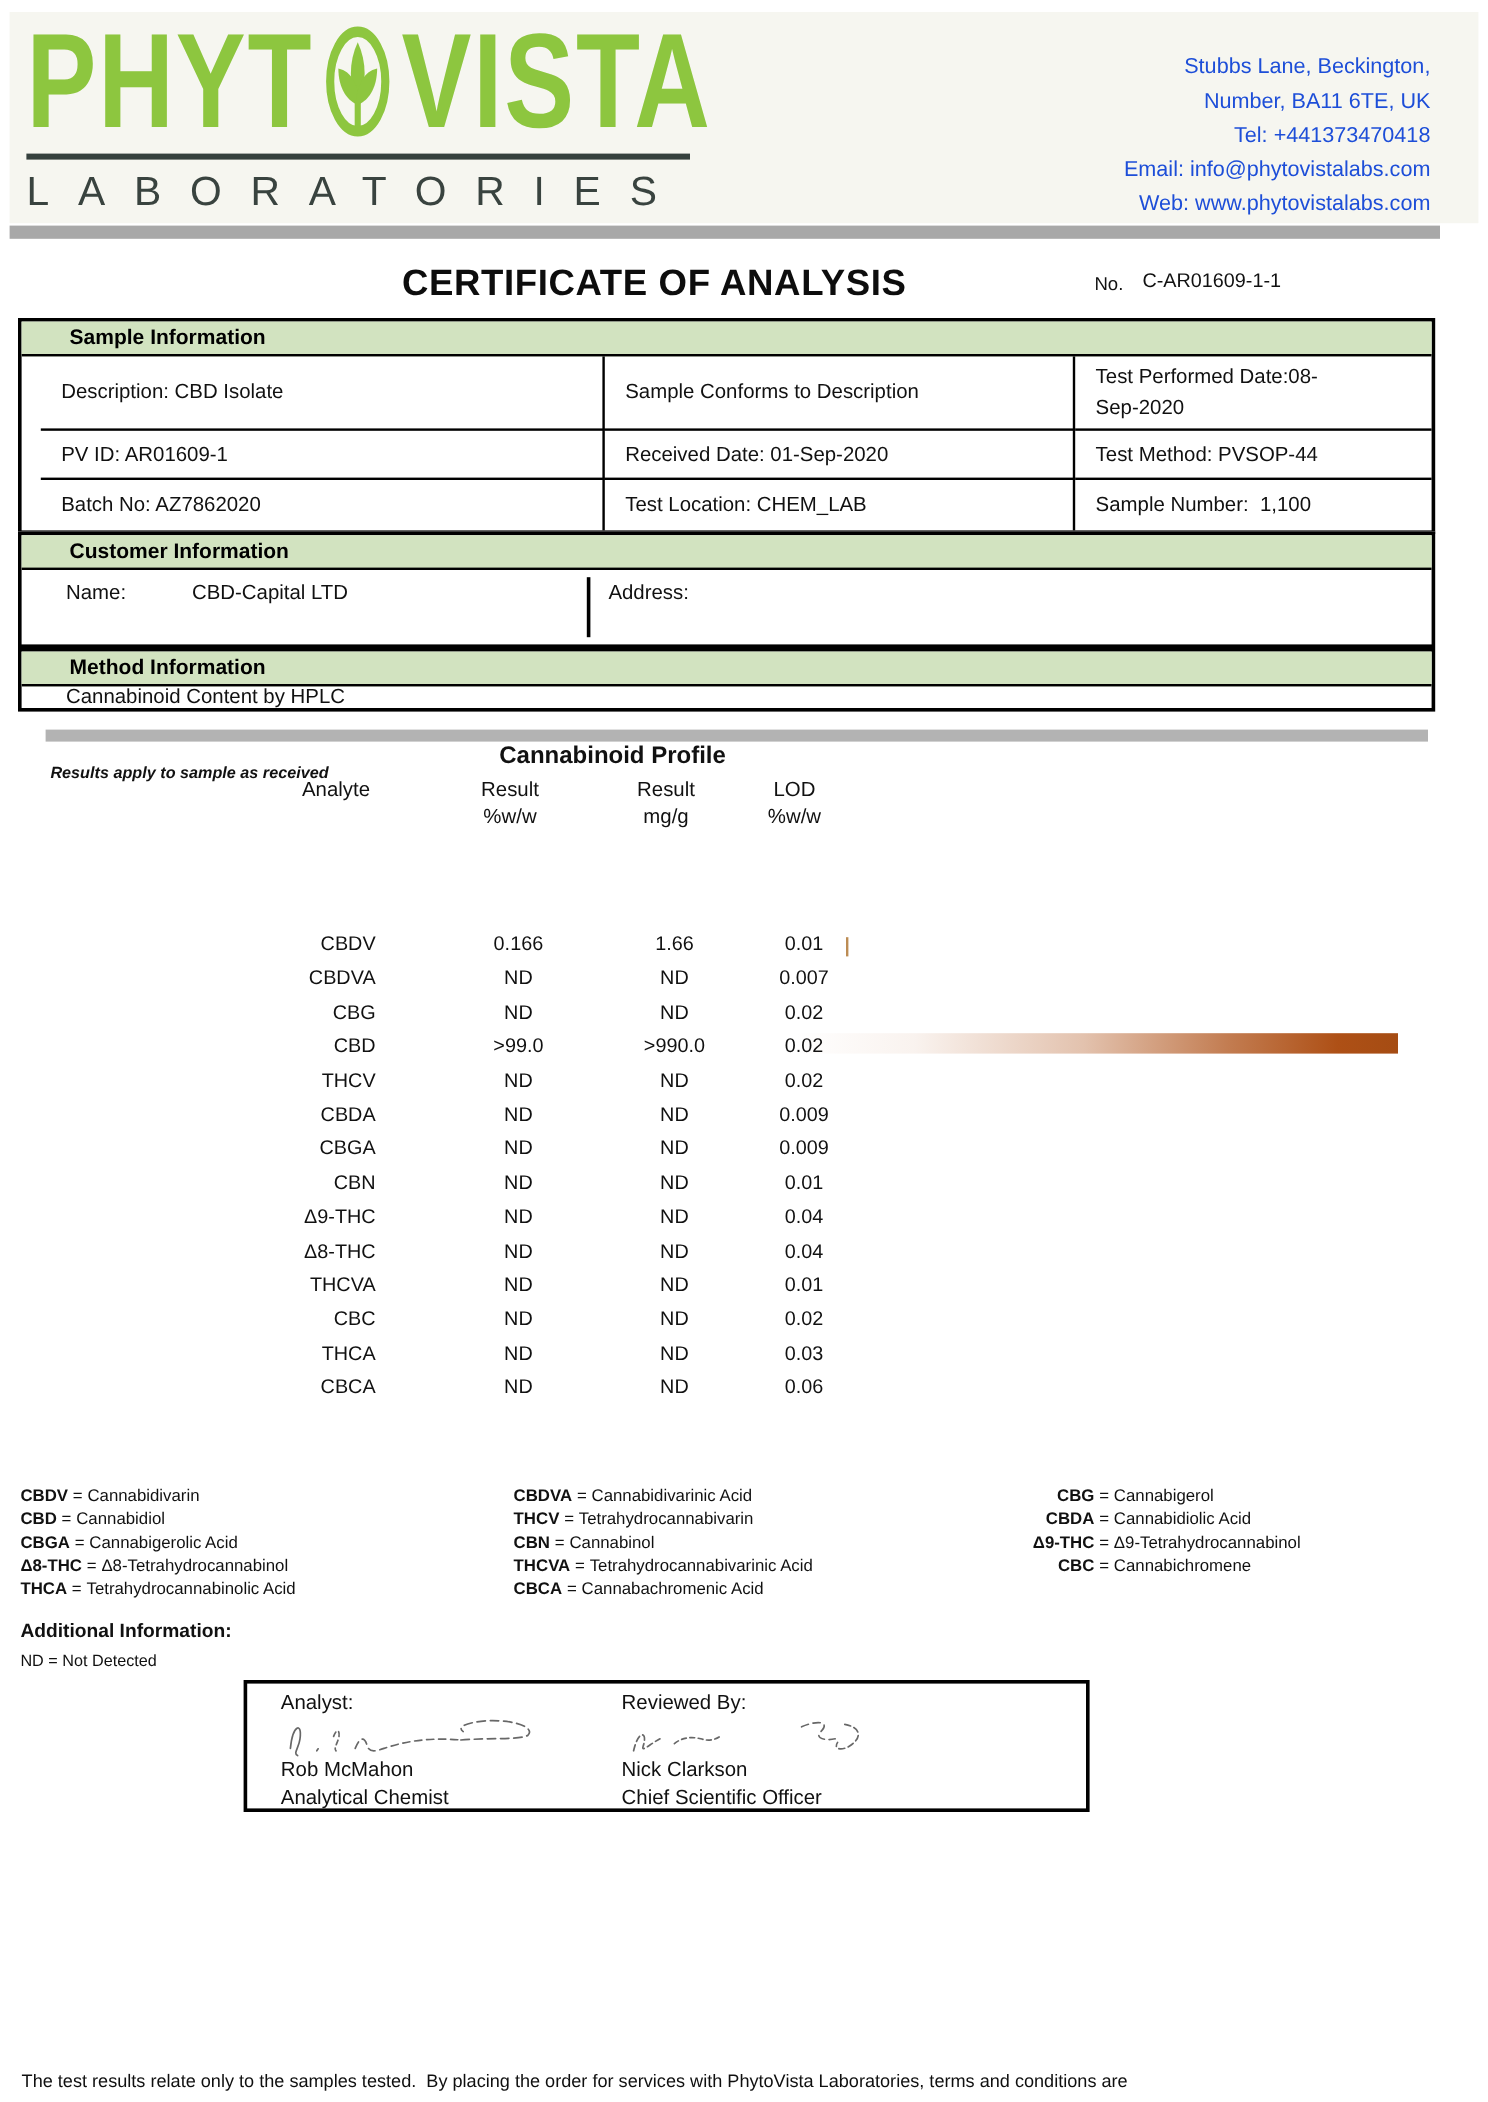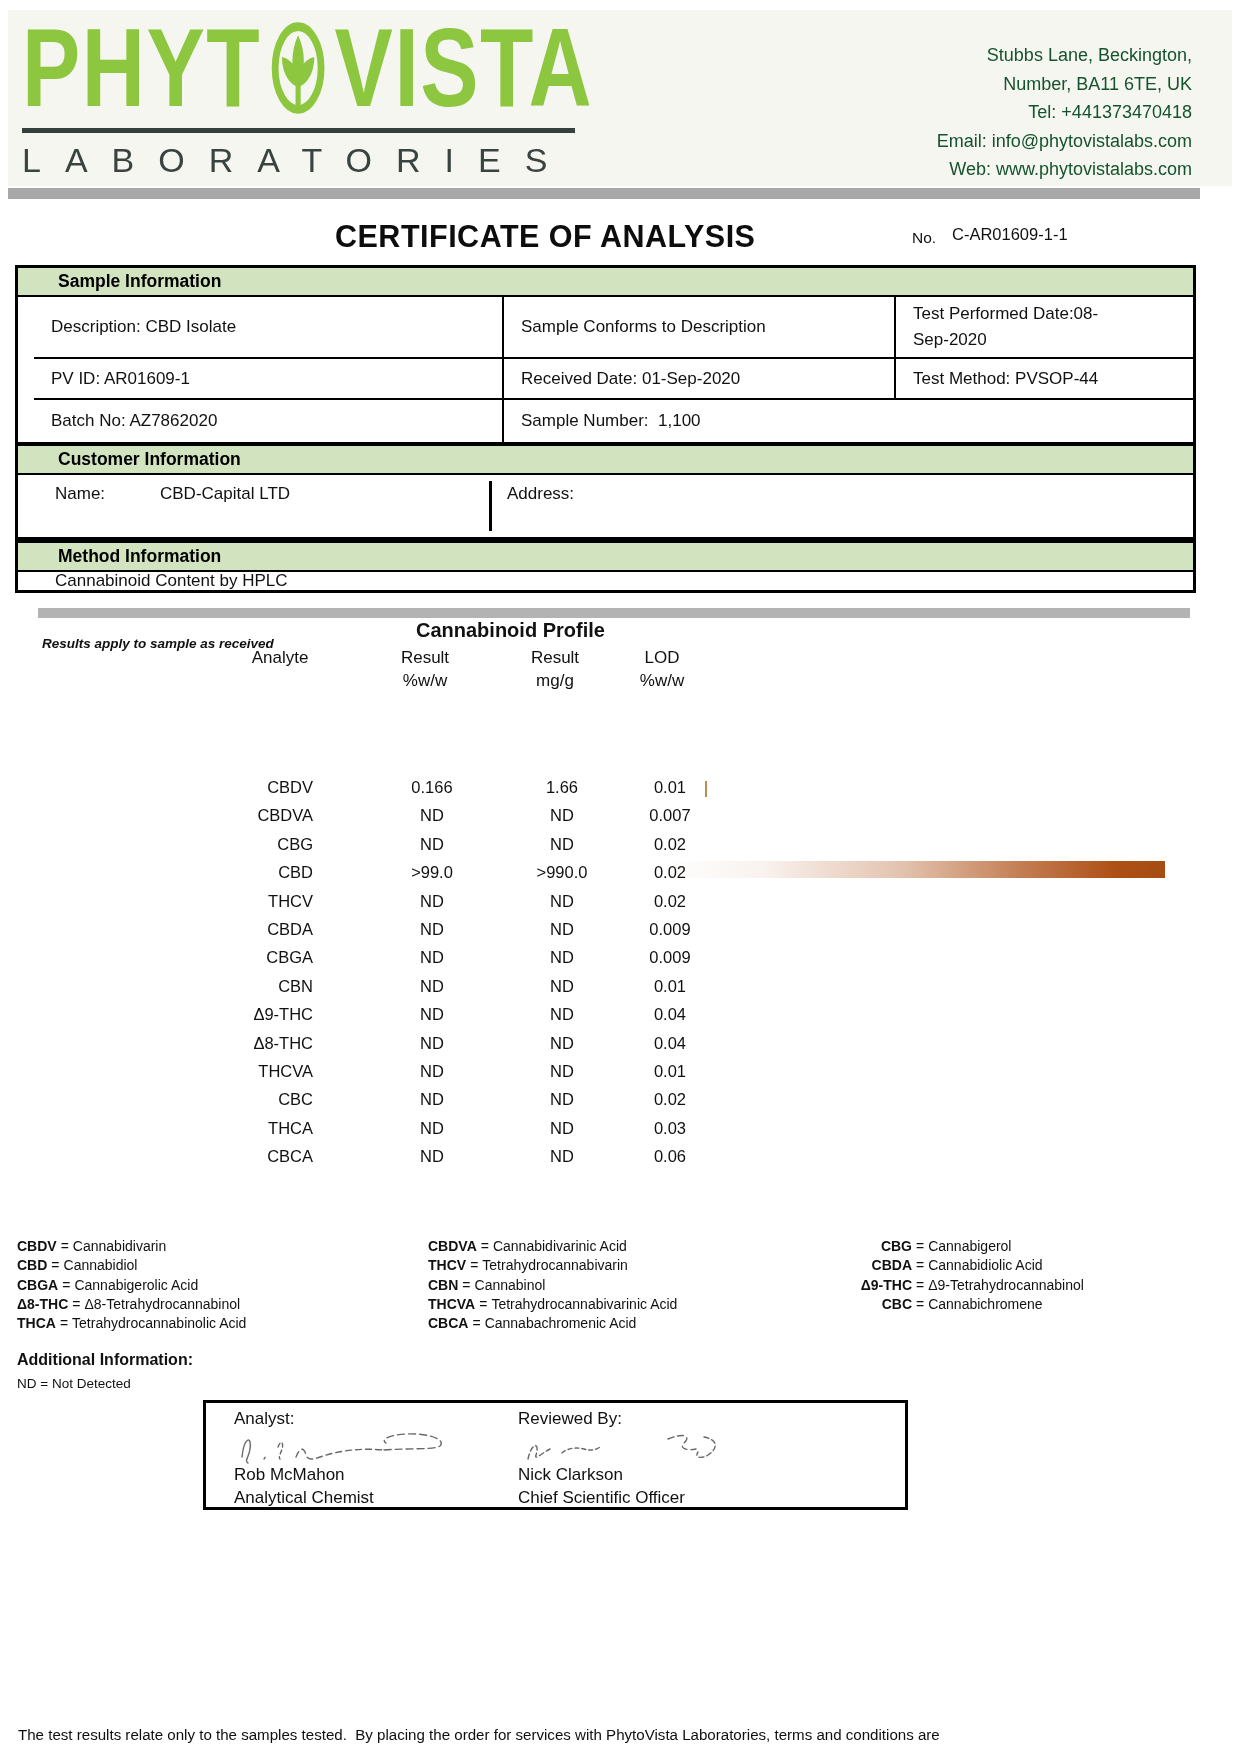--- a/index.html
+++ b/index.html
@@ -18,21 +18,21 @@
     transform:scaleX(0.78);transform-origin:left top;white-space:nowrap;
   }
   .logo-o{width:88px;height:96px;margin:0 3px;display:block;}
   .logo-rule{left:22px;top:128px;width:553px;height:5px;background:#35403d;}
   .logo-tagline{
     left:22px;top:141px;font-size:34px;letter-spacing:24px;color:#39433f;
     white-space:nowrap;font-weight:400;
   }
   .contact{
     left:700px;top:41px;width:492px;text-align:right;
-    font-size:18px;line-height:28.5px;color:#14532d;font-weight:400;
+    font-size:18px;line-height:28.5px;color:#1d4ed8;font-weight:400;
   }
   .band1{left:8px;top:188px;width:1192px;height:11px;background:#a8a8a8;}
 
   
   .coa-title{left:335px;top:219px;font-size:30.5px;font-weight:700;letter-spacing:0.5px;color:#0d0d0d;white-space:nowrap;}
   .no-label{left:912px;top:229px;font-size:15.5px;}
   .no-value{left:952px;top:225px;font-size:16.5px;}
 
   
   .info-block{border:3.5px solid #000;background:#fff;width:1175px;left:15px;}
@@ -141,20 +141,21 @@
     <div class="s-grid">
       <div class="s-cell row-h1">Description: CBD Isolate</div>
       <div class="s-cell row-h1">Sample Conforms to Description</div>
       <div class="s-cell row-h1 last-col wrapcell">Test Performed Date:08-Sep-2020</div>
 
       <div class="s-cell row-h2">PV ID: AR01609-1</div>
       <div class="s-cell row-h2">Received Date: 01-Sep-2020</div>
       <div class="s-cell row-h2 last-col">Test Method: PVSOP-44</div>
 
       <div class="s-cell row-h3 last-row">Batch No: AZ7862020</div>
+      <div class="s-cell row-h3 last-row">Test Location: CHEM_LAB</div>
       <div class="s-cell row-h3 last-row last-col">Sample Number:  1,100</div>
     </div>
   </div>
 
   <div class="abs info-block" style="top:443px;">
     <div class="green-bar">Customer Information</div>
     <div class="cust-row">
       <span class="abs" style="left:37px;top:9px;">Name:</span>
       <span class="abs" style="left:142px;top:9px;">CBD-Capital LTD</span>
       <span class="cust-divider"></span>

